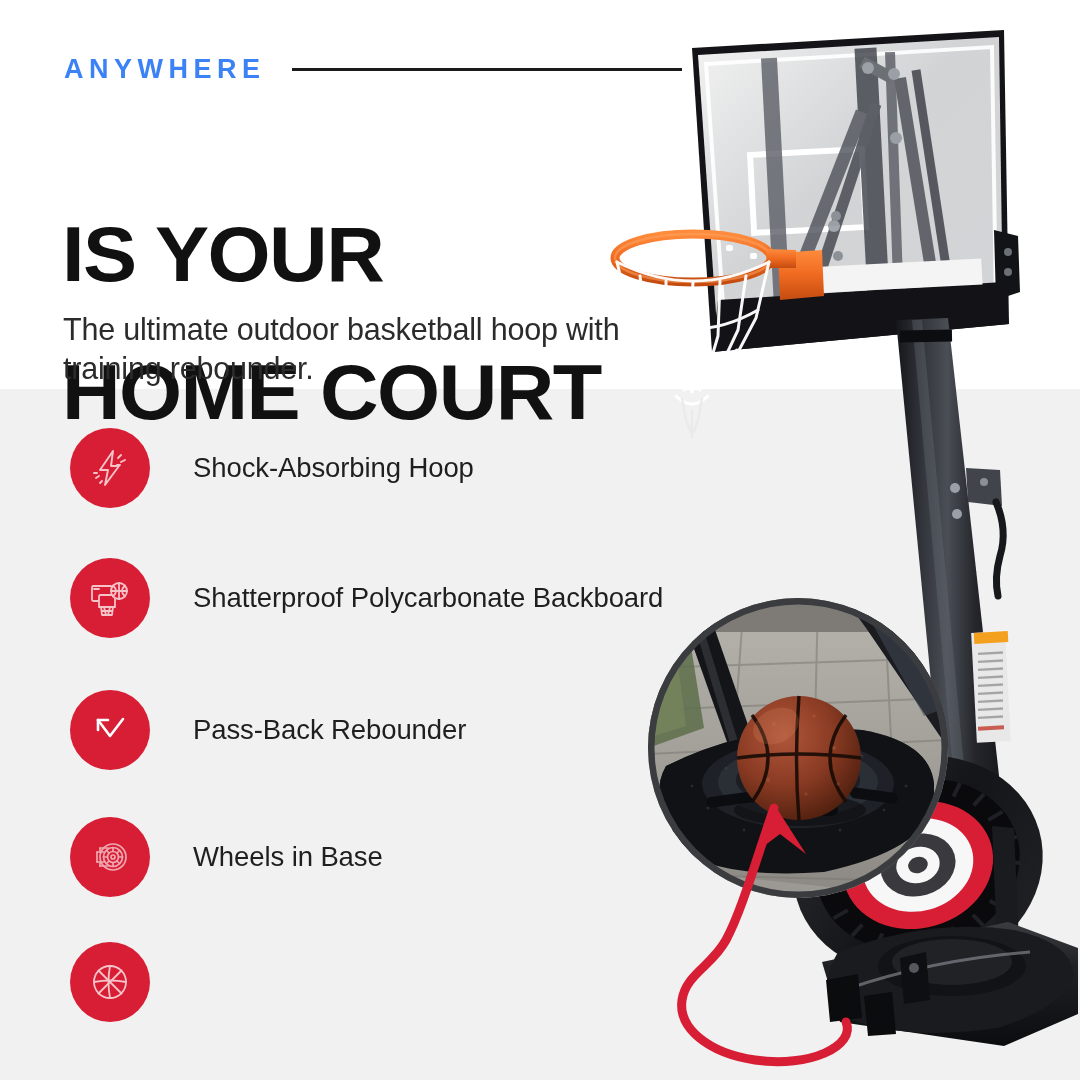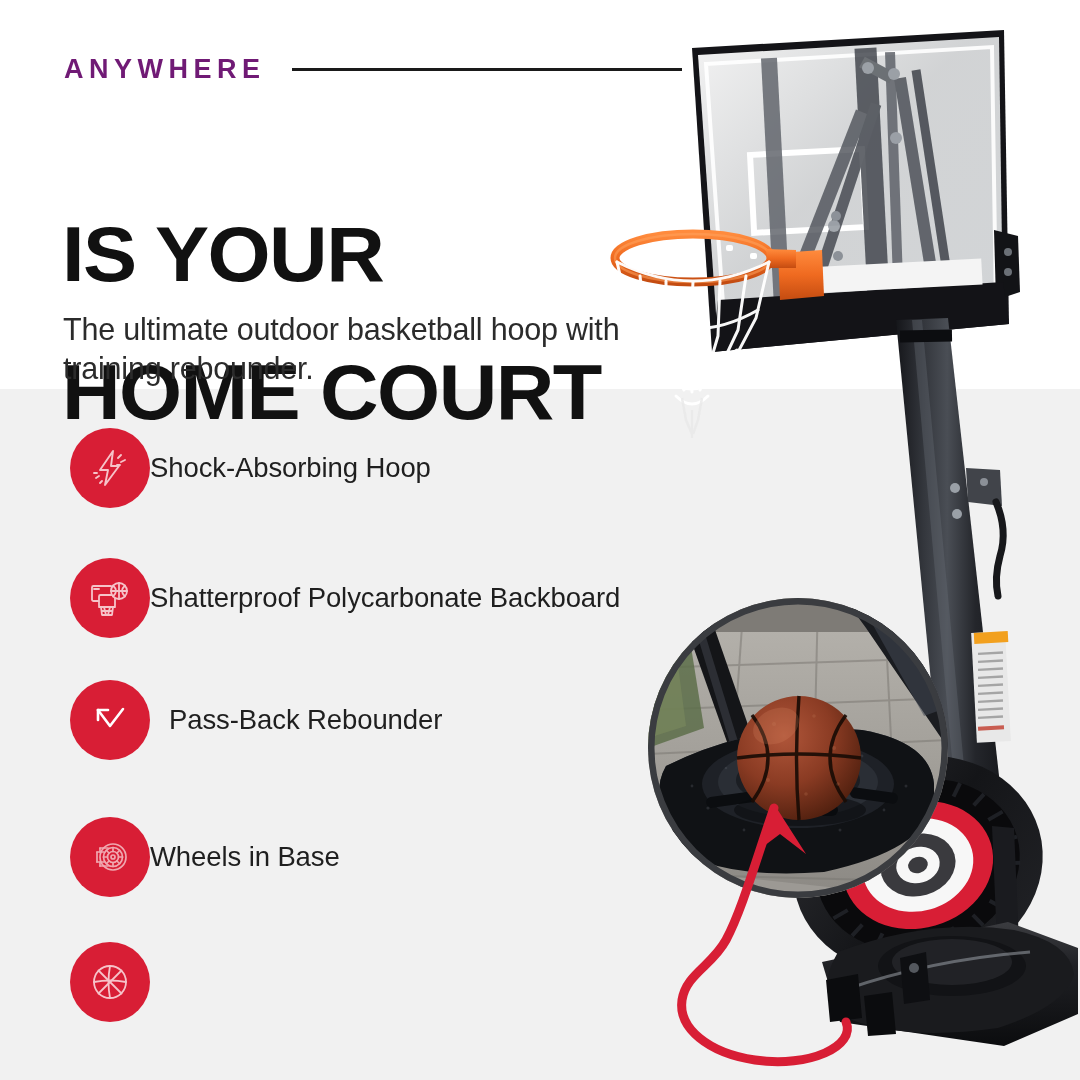--- a/index.html
+++ b/index.html
@@ -12,21 +12,21 @@
   }
   #stage{position:absolute;left:0;top:0;width:1080px;height:1080px;overflow:hidden;}
 
   
   .band-white{position:absolute;left:0;top:0;width:1080px;height:389px;background:#ffffff;}
   .band-gray{position:absolute;left:0;top:389px;width:1080px;height:691px;background:#f1f1f1;}
 
   
   .eyebrow-row{position:absolute;left:64px;top:52px;width:640px;height:34px;display:flex;align-items:center;}
   .eyebrow{
-    color:#701a75;font-size:27px;font-weight:700;letter-spacing:5.5px;
+    color:#3b82f6;font-size:27px;font-weight:700;letter-spacing:5.5px;
     line-height:1;white-space:nowrap;
   }
   .eyebrow-rule{flex:1;height:3px;background:#1a1a1a;margin-left:26px;margin-right:22px;}
 
   .headline{
     position:absolute;left:62px;top:98px;width:660px;
     color:#111111;
     font-family:"Liberation Sans Narrow","Liberation Sans",sans-serif;
     font-weight:700;
     font-size:78px;
@@ -48,21 +48,21 @@
   
   .features{position:absolute;left:70px;top:428px;width:620px;}
   .feat{position:absolute;left:0;display:flex;align-items:center;}
   .feat-icon{
     width:80px;height:80px;border-radius:50%;
     background:#d81e35;flex:0 0 80px;
     display:flex;align-items:center;justify-content:center;
   }
   .feat-icon svg{display:block;}
   .feat-label{
-    color:#1f1f1f;
+    margin-left:43px;color:#1f1f1f;
     font-size:27.5px;font-weight:400;line-height:1.24;letter-spacing:-0.1px;
   }
 
   
   .product{position:absolute;left:600px;top:0px;width:480px;height:1080px;}
 
   
   .inset-circle{
     position:absolute;left:648px;top:598px;width:300px;height:300px;
     border-radius:50%;overflow:hidden;
@@ -427,21 +427,21 @@
           <circle cx="33" cy="17" r="8" fill="#d81e35"></circle>
           <path d="M25 17 L41 17"></path>
             <path d="M33 9 L33 25"></path>
           <path d="M27 11.5 Q33 17 27 22.5"></path>
             <path d="M39 11.5 Q33 17 39 22.5"></path>
         </svg>
       </div>
       <div class="feat-label">Shatterproof Polycarbonate Backboard</div>
     </div>
 
-    <div class="feat" style="top:252px;gap:19px;">
+    <div class="feat" style="top:262px;">
       <div class="feat-icon">
         <svg width="46" height="46" viewBox="0 0 46 46" fill="none" stroke="#ffffff" stroke-width="2.6" stroke-linecap="round" stroke-linejoin="round">
           <path d="M11 13 L23 29 L36 12"></path>
           <path d="M11 13 L11 23"></path>
             <path d="M11 13 L21 13"></path>
         </svg>
       </div>
       <div class="feat-label">Pass-Back Rebounder</div>
     </div>
 

